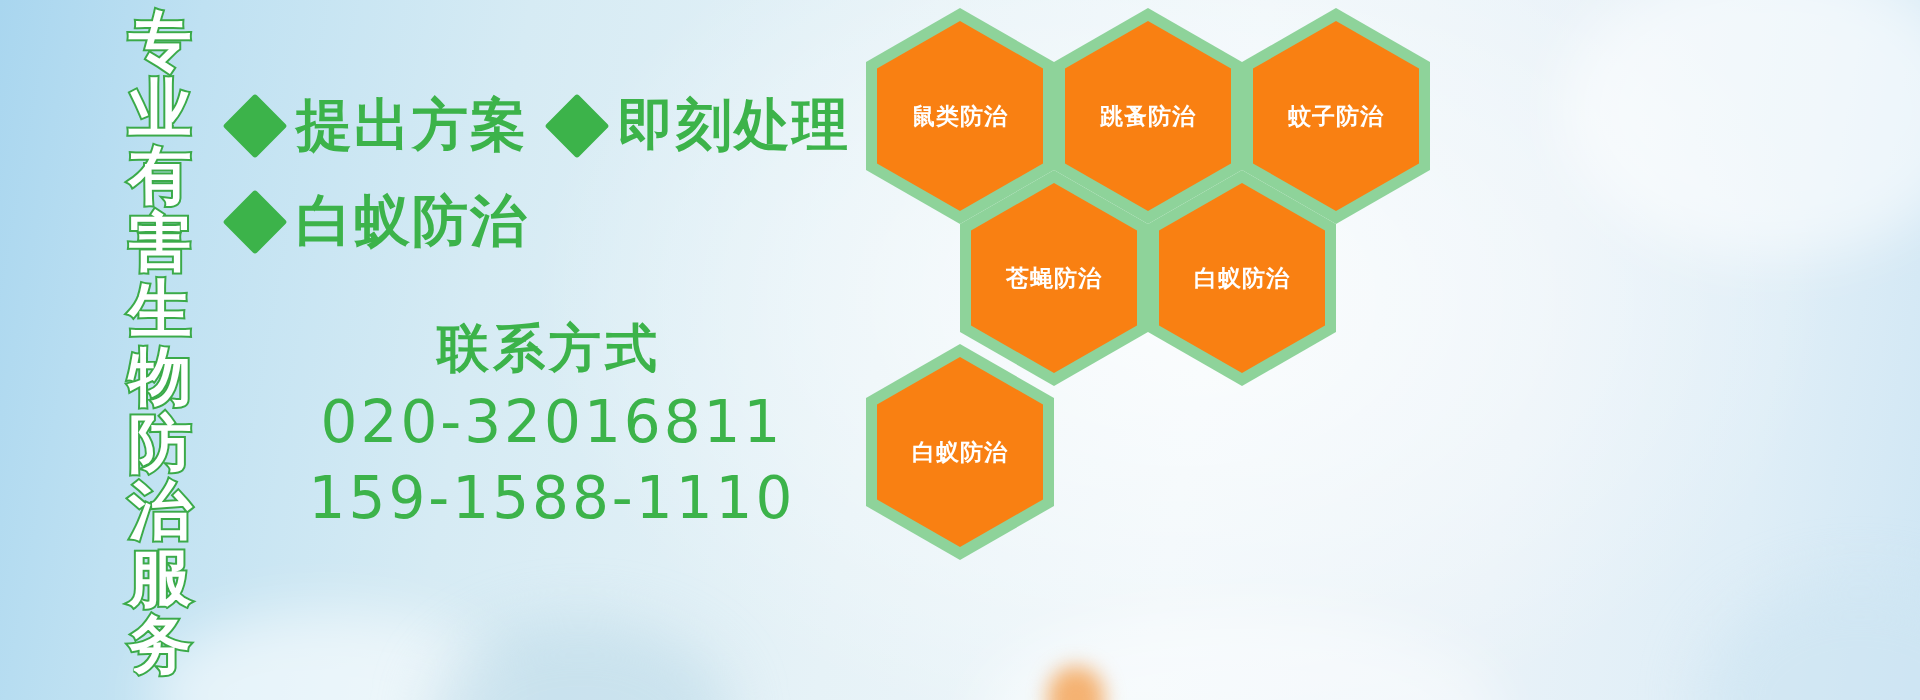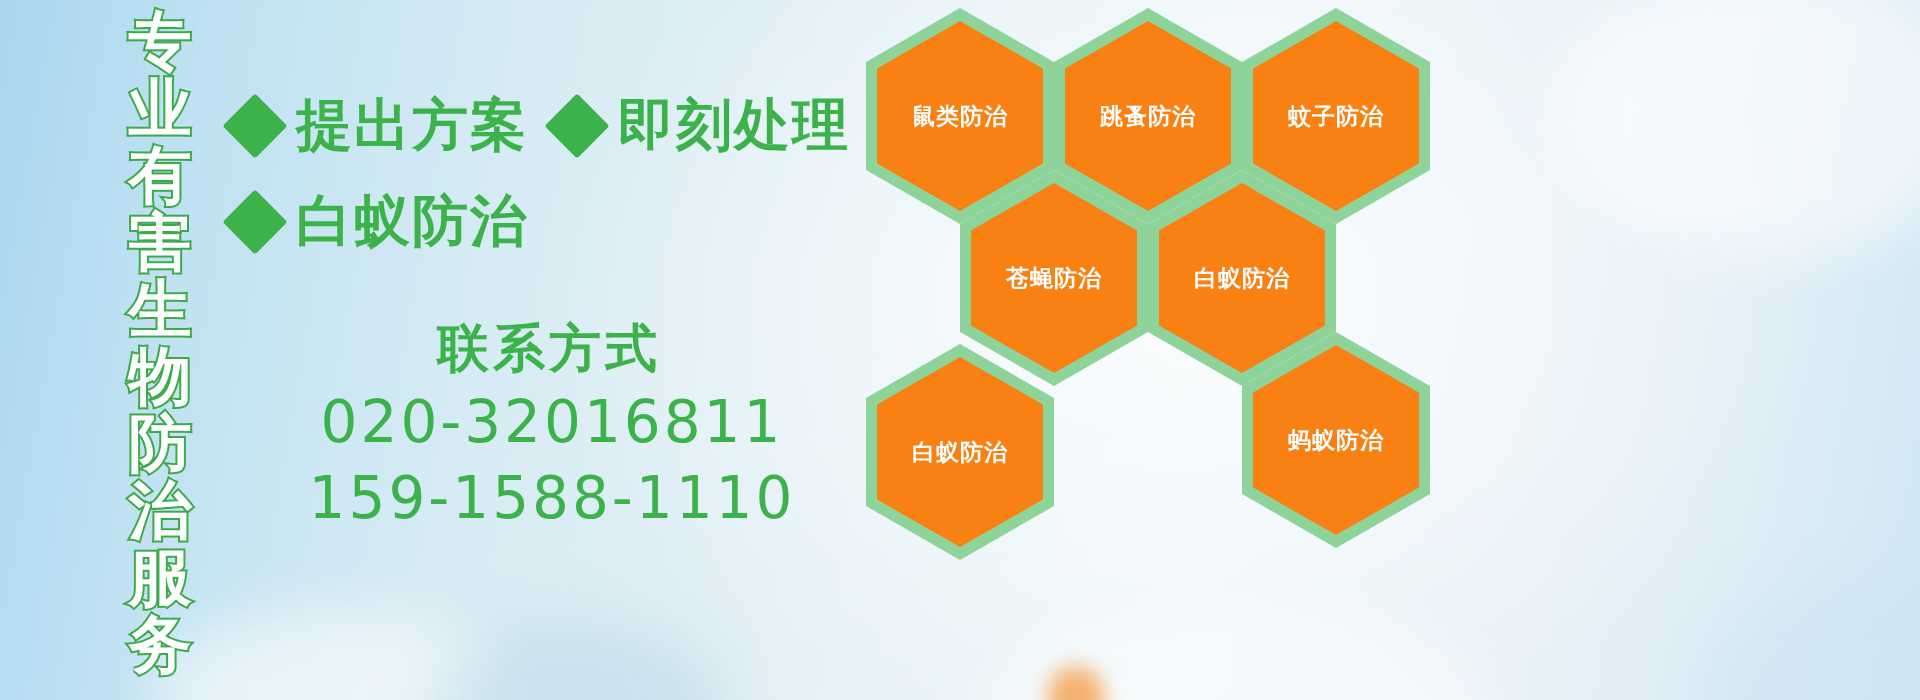--- a/index.html
+++ b/index.html
@@ -170,21 +170,16 @@
       <span class="label">白蚁防治</span>
     </div>
 
     <div class="hex" style="left:4px;top:344px;">
       <span class="shape"></span>
       <span class="inner"></span>
       <span class="label">白蚁防治</span>
     </div>
 
 
-    <div class="hex" style="left:380px;top:332px;">
-      <span class="shape"></span>
-      <span class="inner"></span>
-      <span class="label">蚂蚁防治</span>
-    </div>
 
   </div>
 
 </div>
 
 </body></html>

